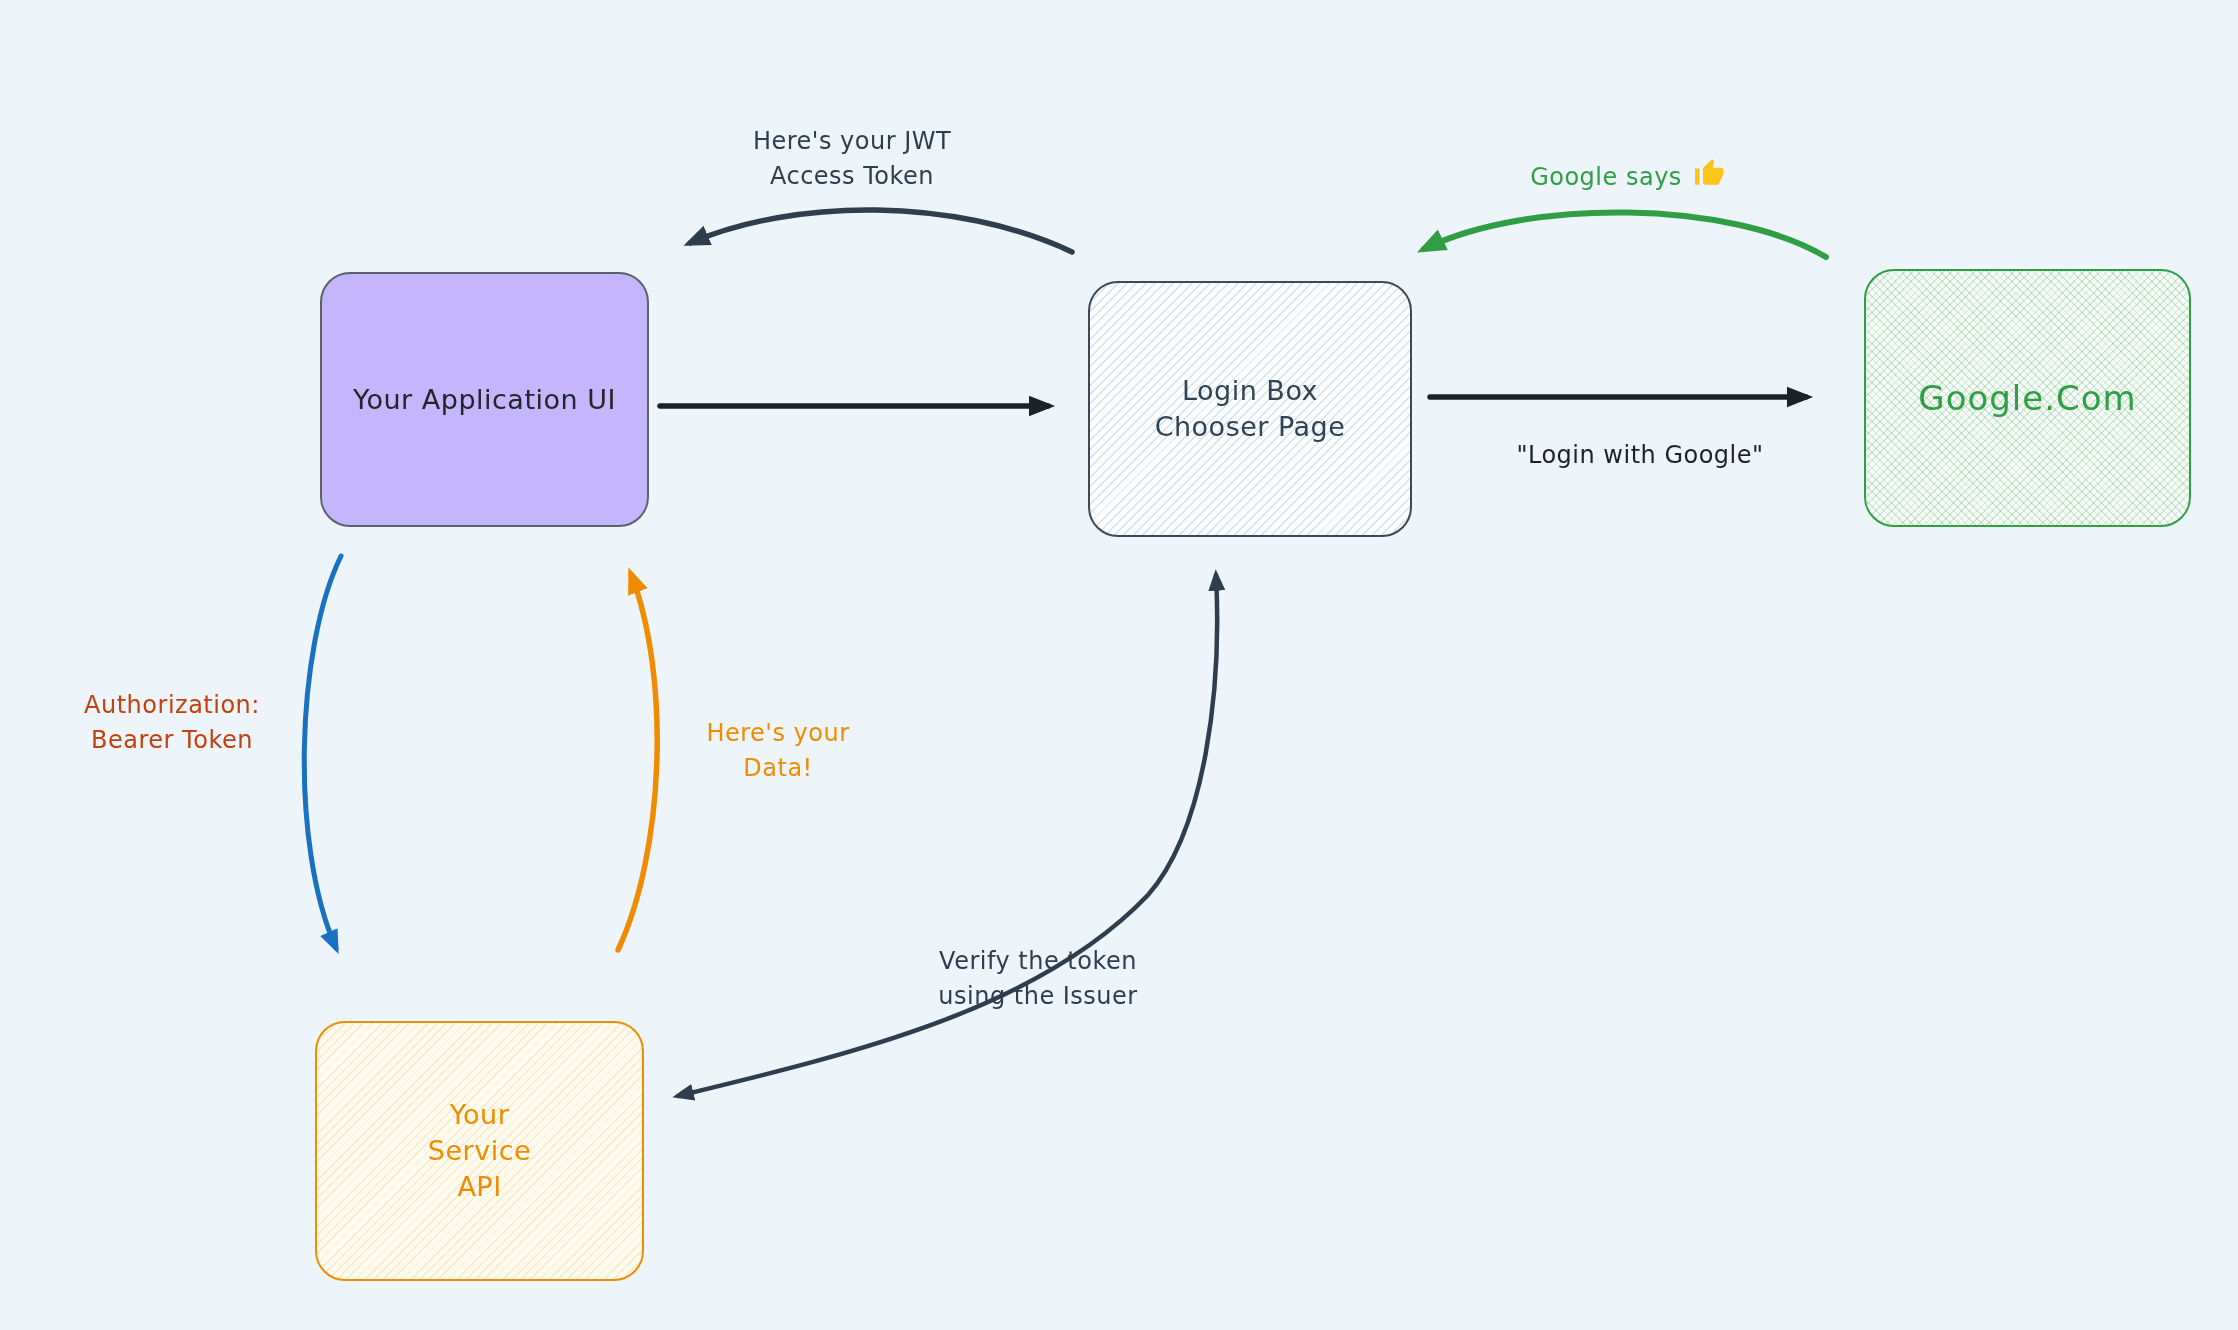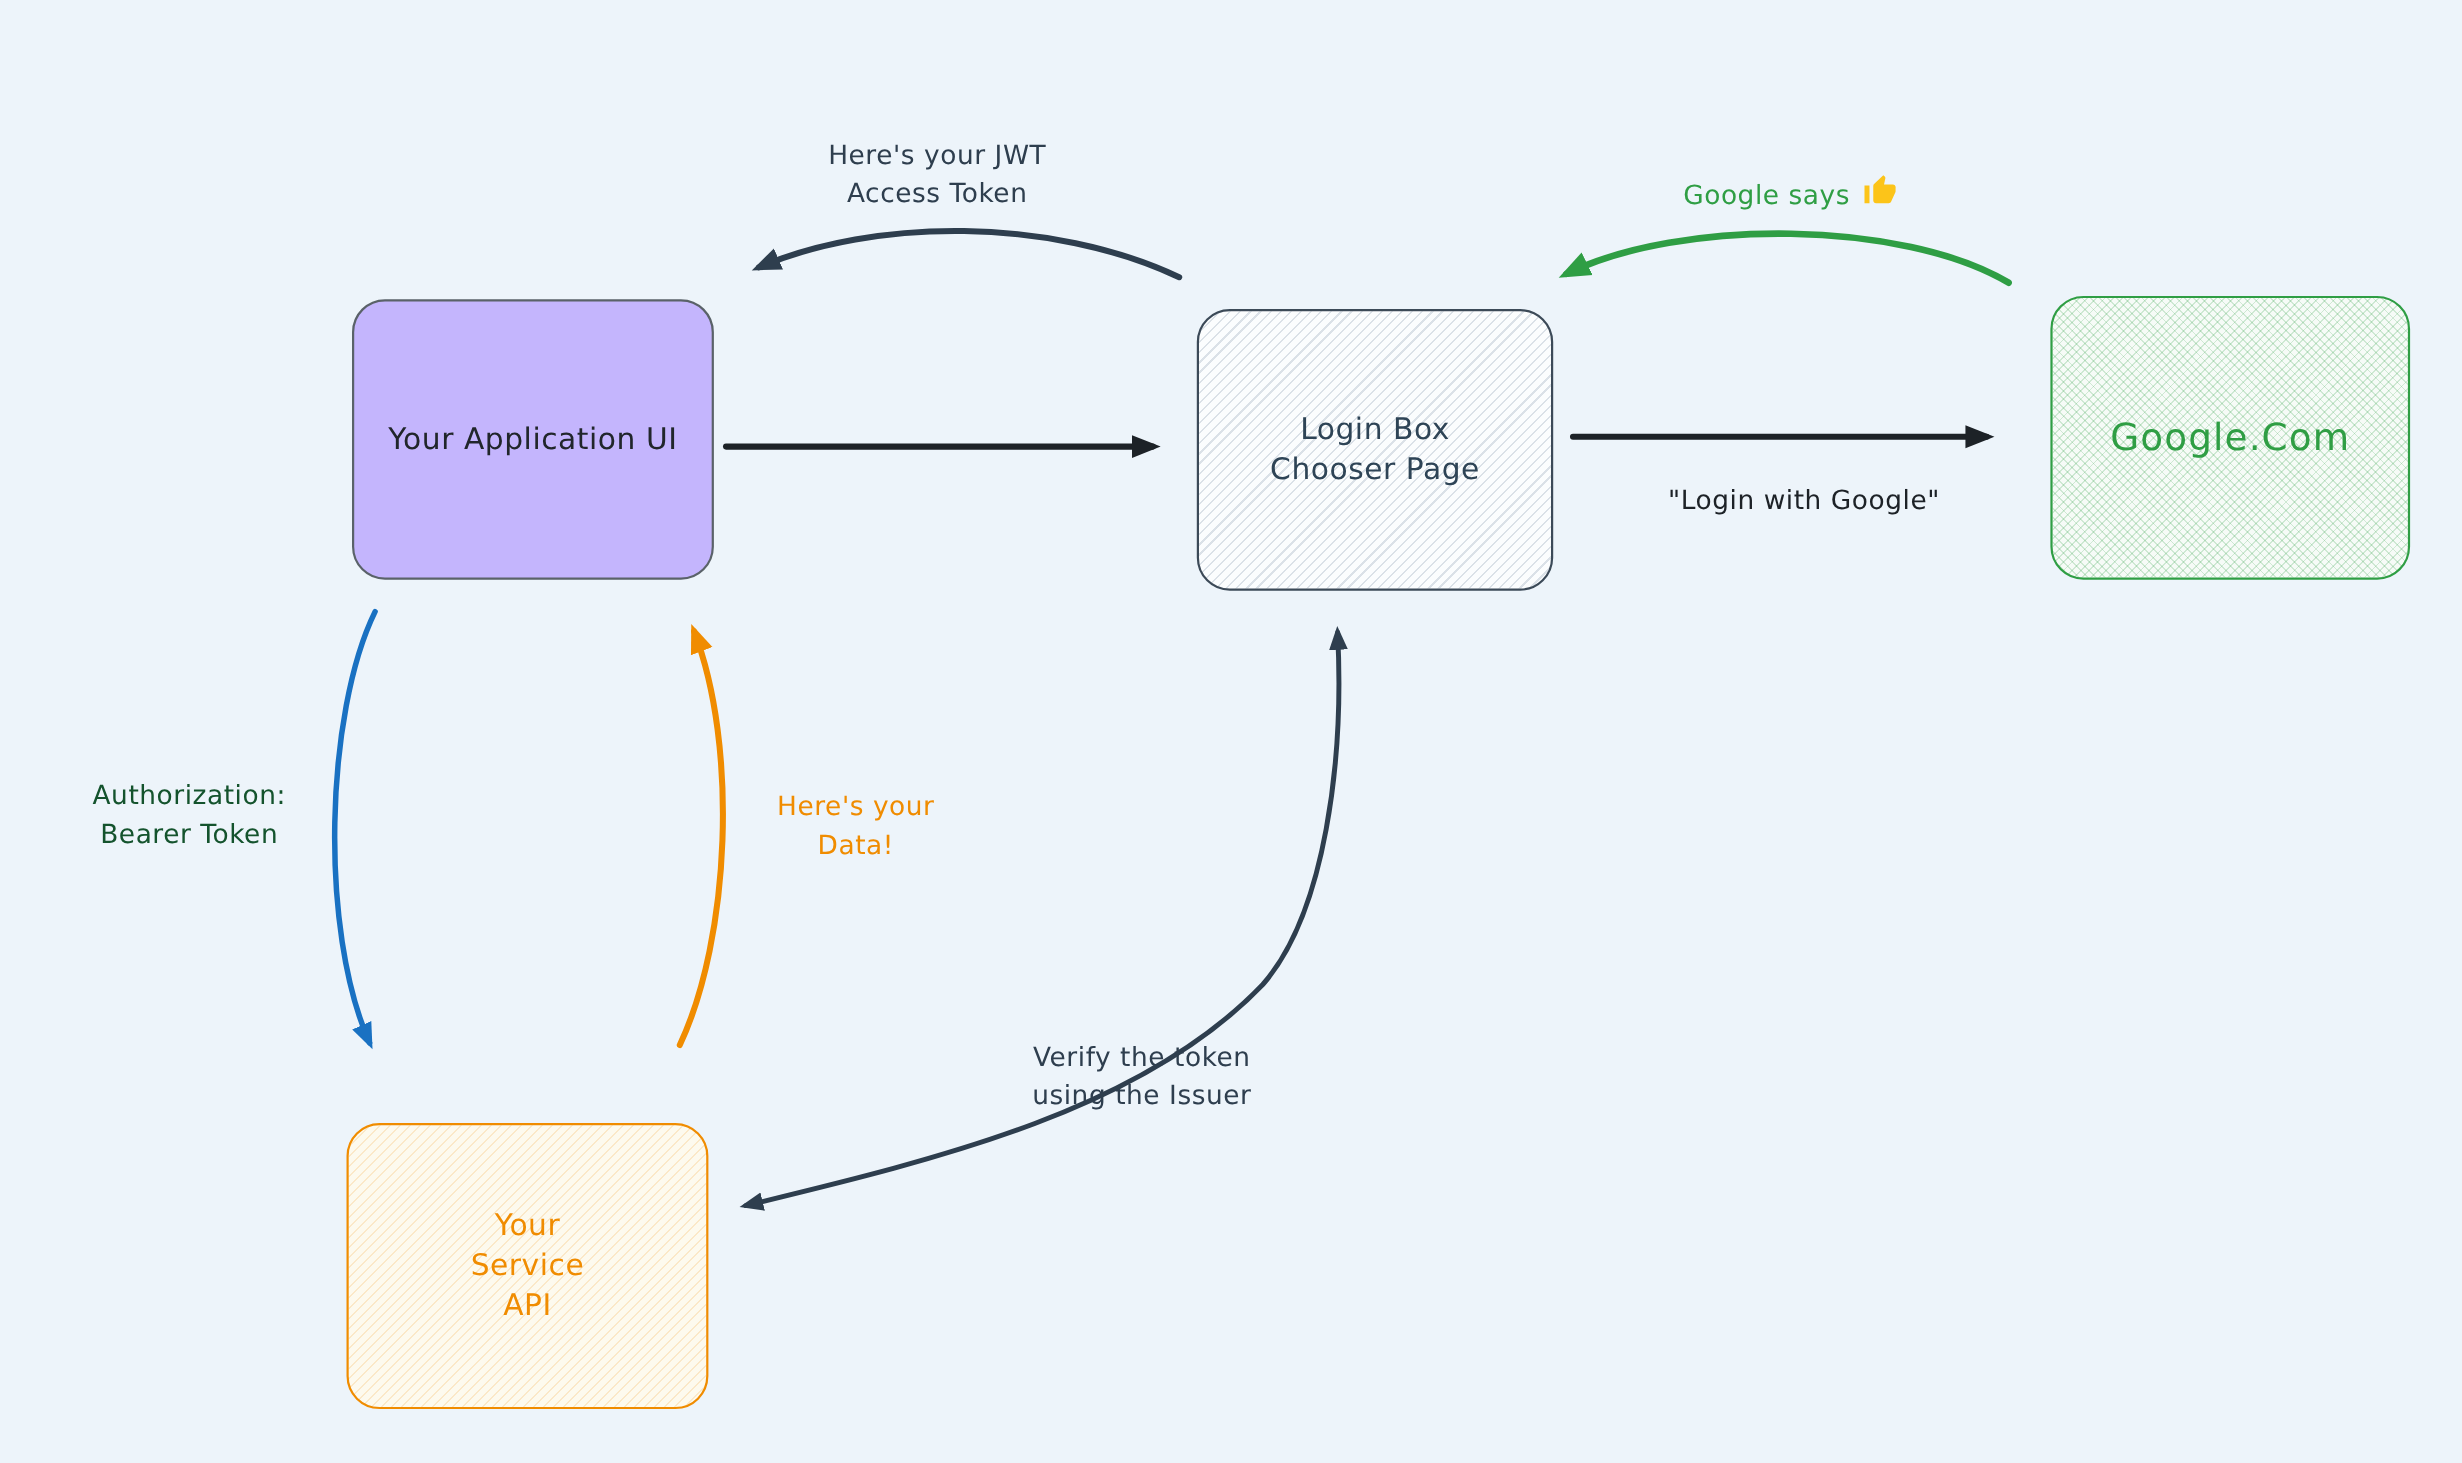--- a/index.html
+++ b/index.html
@@ -78,21 +78,21 @@
     text-align: center;
     font-size: 24px;
     line-height: 35px;
     letter-spacing: 0.5px;
     white-space: nowrap;
   }
   .lbl-jwt            { left: 852px;  top: 124px; color: #2e3e4e; }
   .lbl-authenticate   { left: 868px;  top: 436px; color: #1d2227; }
   .lbl-google-says    { left: 1628px; top: 155px; color: #2f9e44; }
   .lbl-login-google   { left: 1640px; top: 438px; color: #1d2227; }
-  .lbl-authorization  { left: 172px;  top: 706px; color: #14532d; }
+  .lbl-authorization  { left: 172px;  top: 688px; color: #c2410c; }
   .lbl-data           { left: 778px;  top: 716px; color: #f08c00; }
   .lbl-verify         { left: 1038px; top: 944px; color: #2e3e4e; }
   .thumb-icon { display: inline-block; vertical-align: -4px; margin-left: 10px; }
 </style>
 </head>
 <body>
 
 <div class="canvas">
 
   <svg class="edges-layer" viewBox="0 0 2238 1330" fill="none" xmlns="http://www.w3.org/2000/svg">

